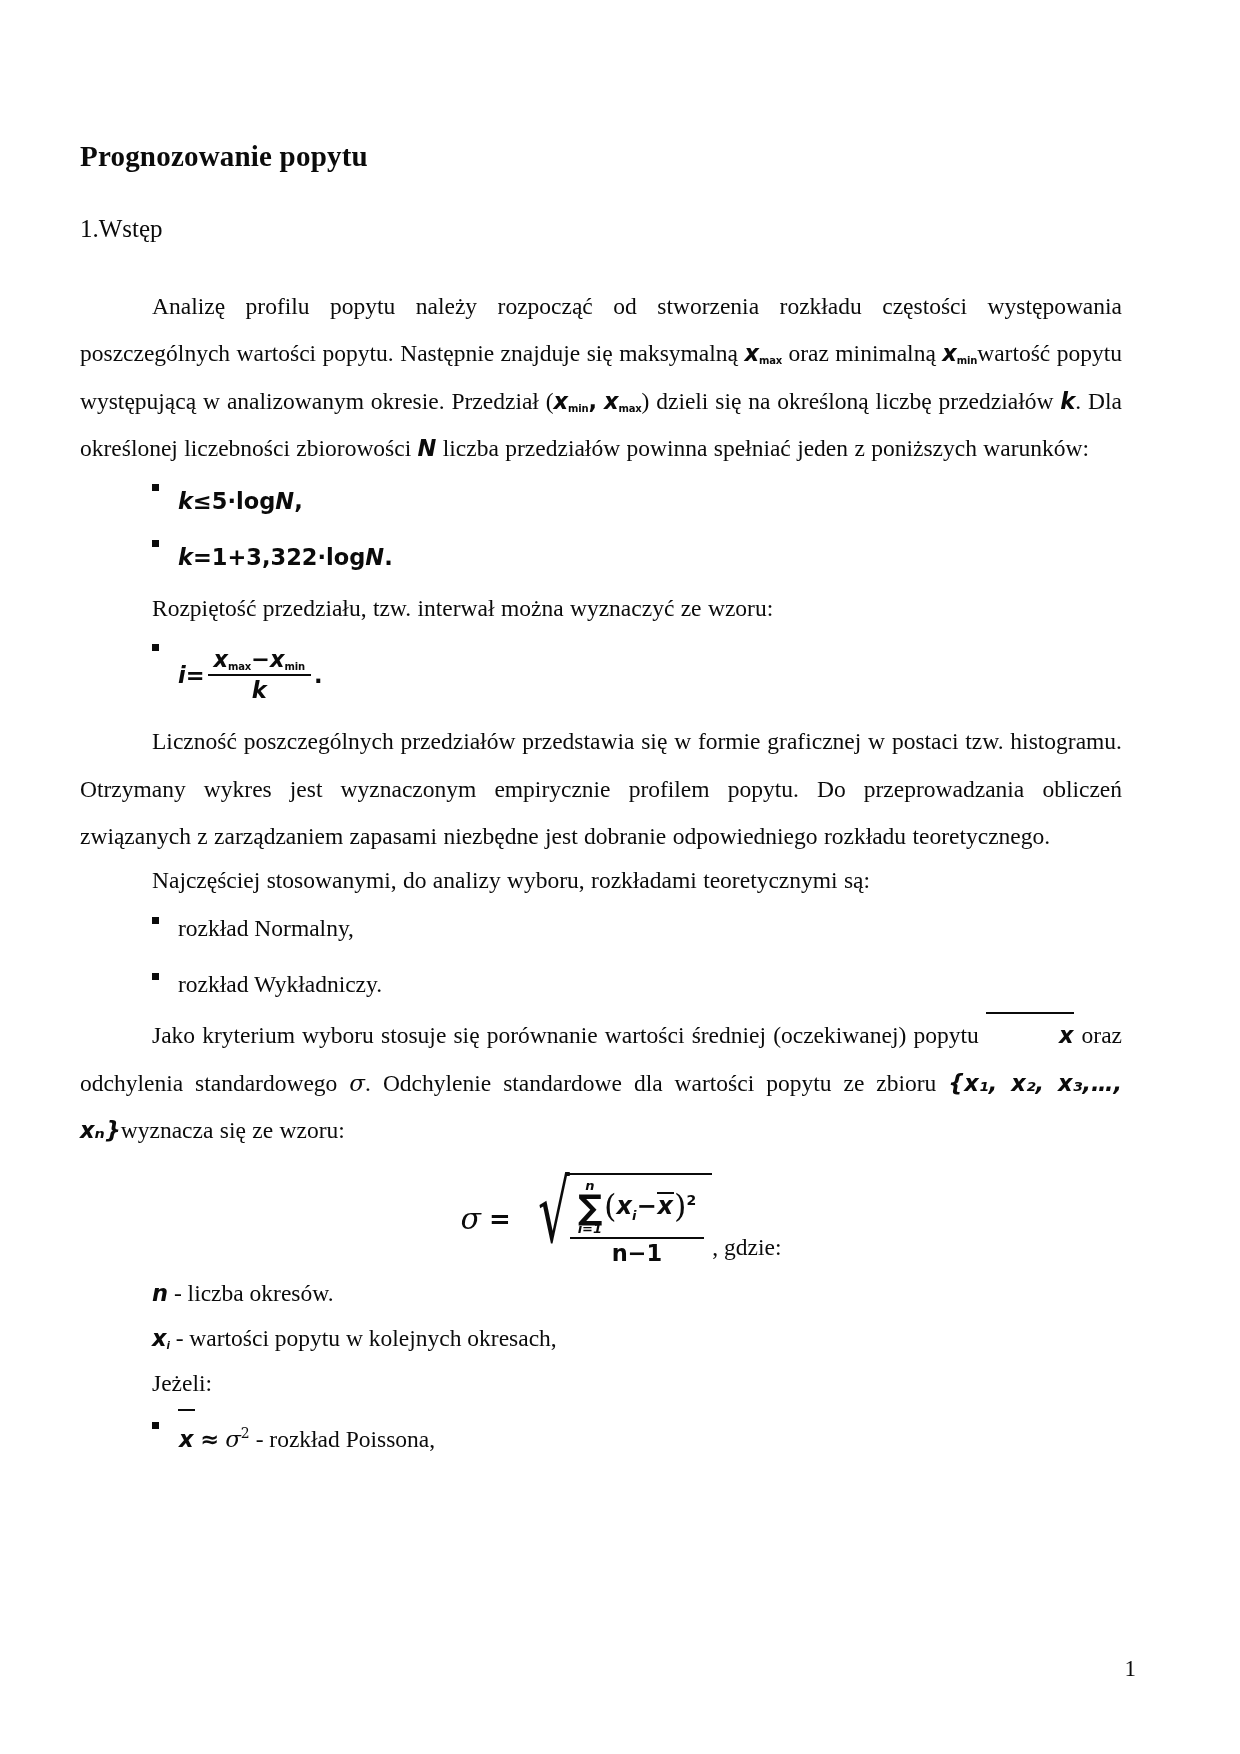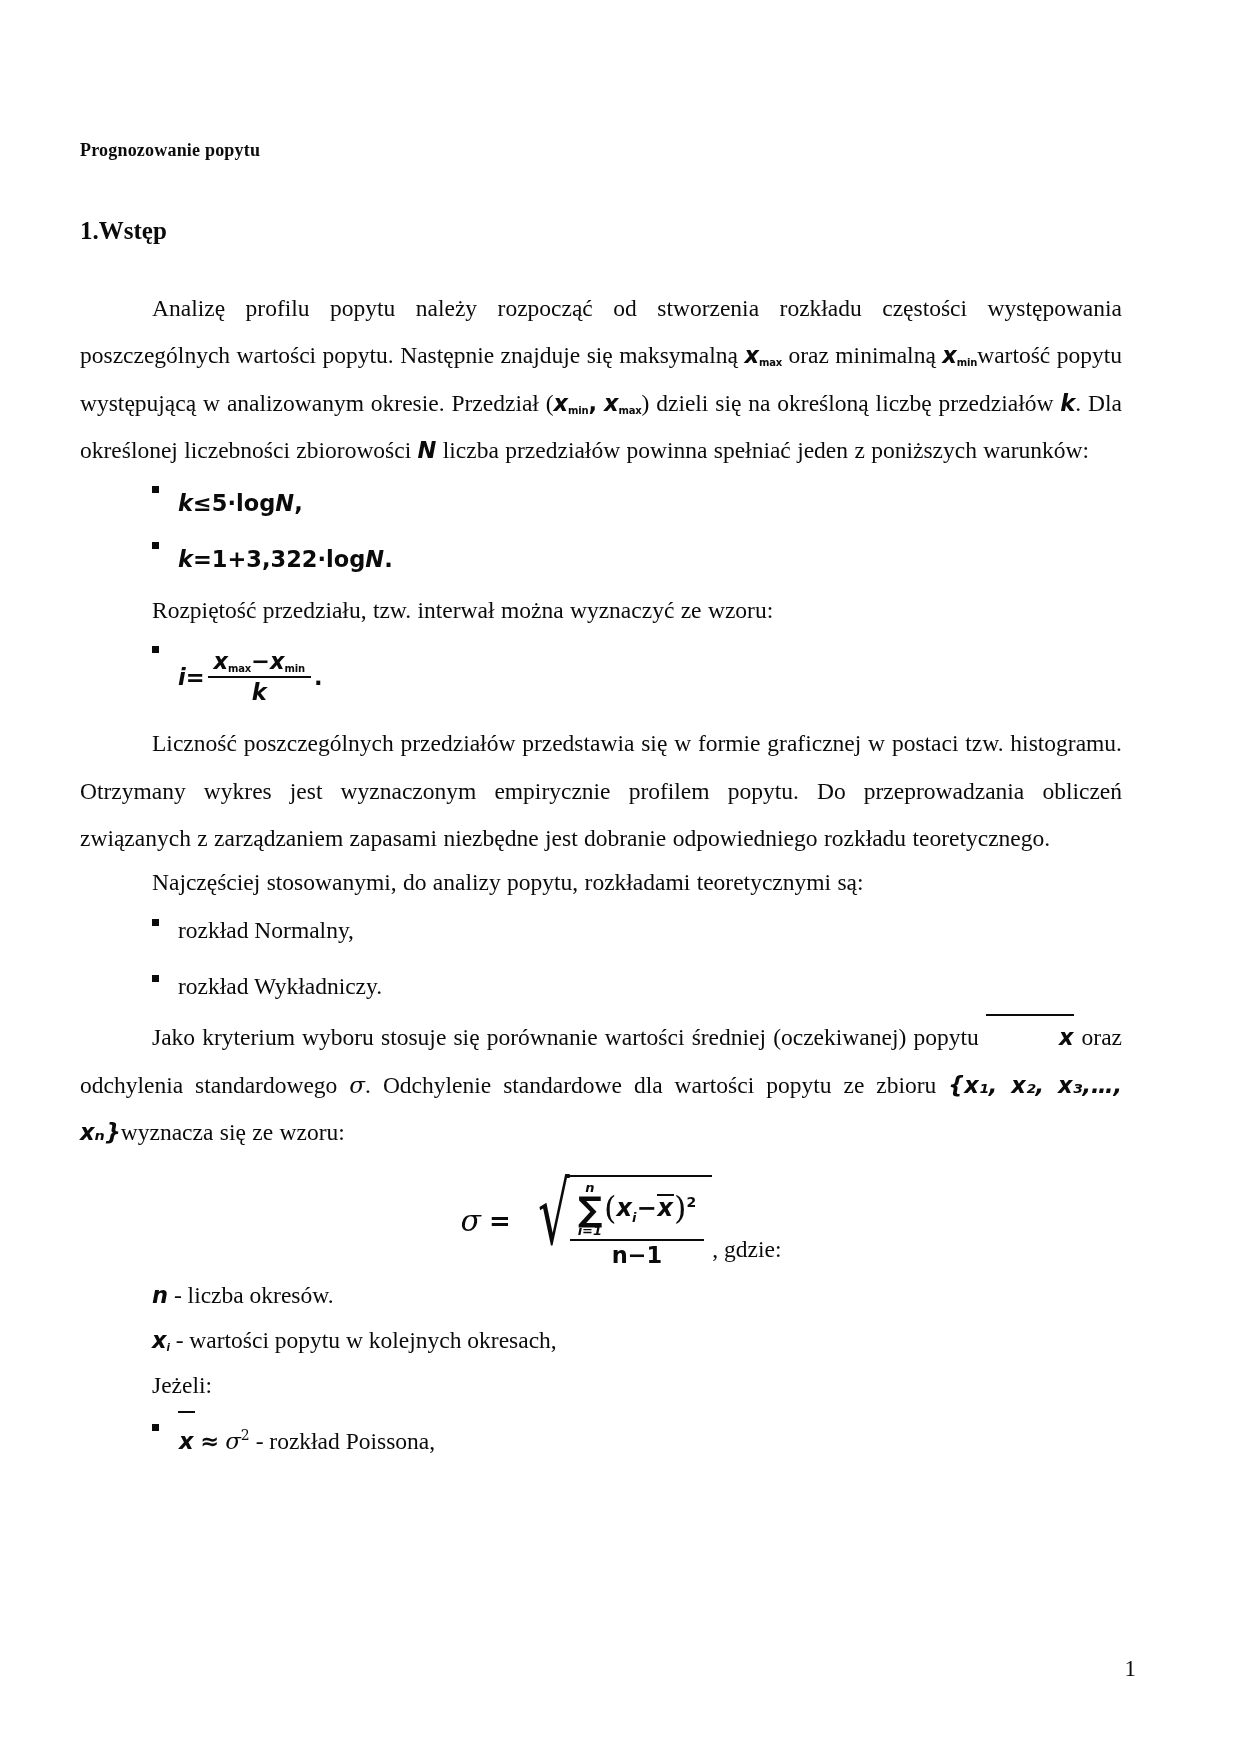--- a/index.html
+++ b/index.html
@@ -12,28 +12,28 @@
     width: 1240px;
     height: 1754px;
     background: #ffffff;
     font-family: "Liberation Serif", "DejaVu Serif", serif;
     color: #0b0b0b;
     box-sizing: border-box;
     padding: 140px 118px 60px 80px;
     overflow: hidden;
   }
   .doc-title {
-    font-size: 18px;
+    font-size: 29px;
     font-weight: bold;
     letter-spacing: 0.2px;
-    margin: 0 0 56px 0;
+    margin: 0 0 42px 0;
   }
   .section-heading {
     font-size: 25px;
-    font-weight: bold;
+    font-weight: normal;
     margin: 0 0 40px 0;
   }
   p.body {
     font-size: 23.5px;
     line-height: 2.02;
     text-align: justify;
     text-justify: inter-word;
     margin: 0;
     text-indent: 72px;
     word-spacing: 0.5px;
@@ -292,21 +292,21 @@
       <span class="frac">
         <span class="num"><span class="m"><span>x</span><sub>max</sub></span><span class="mr">−</span><span class="m"><span>x</span><sub>min</sub></span></span>
         <span class="den"><span class="m">k</span></span>
       </span>
       <span class="mr">.</span>
     </li>
   </ul>
 
   <p class="body">Liczność poszczególnych przedziałów przedstawia się w formie graficznej w postaci tzw. histogramu. Otrzymany wykres jest wyznaczonym empirycznie profilem popytu. Do przeprowadzania obliczeń związanych z zarządzaniem zapasami niezbędne jest dobranie odpowiedniego rozkładu teoretycznego.</p>
 
-  <p class="body tight">Najczęściej stosowanymi, do analizy popytu, rozkładami teoretycznymi są:</p>
+  <p class="body tight">Najczęściej stosowanymi, do analizy wyboru, rozkładami teoretycznymi są:</p>
 
   <ul class="blist">
     <li class="text-line">rozkład Normalny,</li>
     <li class="text-line">rozkład Wykładniczy.</li>
   </ul>
 
   <p class="body"><span>Jako kryterium wyboru stosuje się porównanie wartości średniej (oczekiwanej) popytu</span> <span class="m overbar">x</span> <span>oraz odchylenia standardowego</span> <span class="sym">σ</span><span>. Odchylenie standardowe dla wartości popytu ze zbioru</span> <span class="m">{x₁, x₂, x₃,…, xₙ}</span><span>wyznacza się ze wzoru:</span></p>
 
   <div class="spacer-sm"></div>
 

